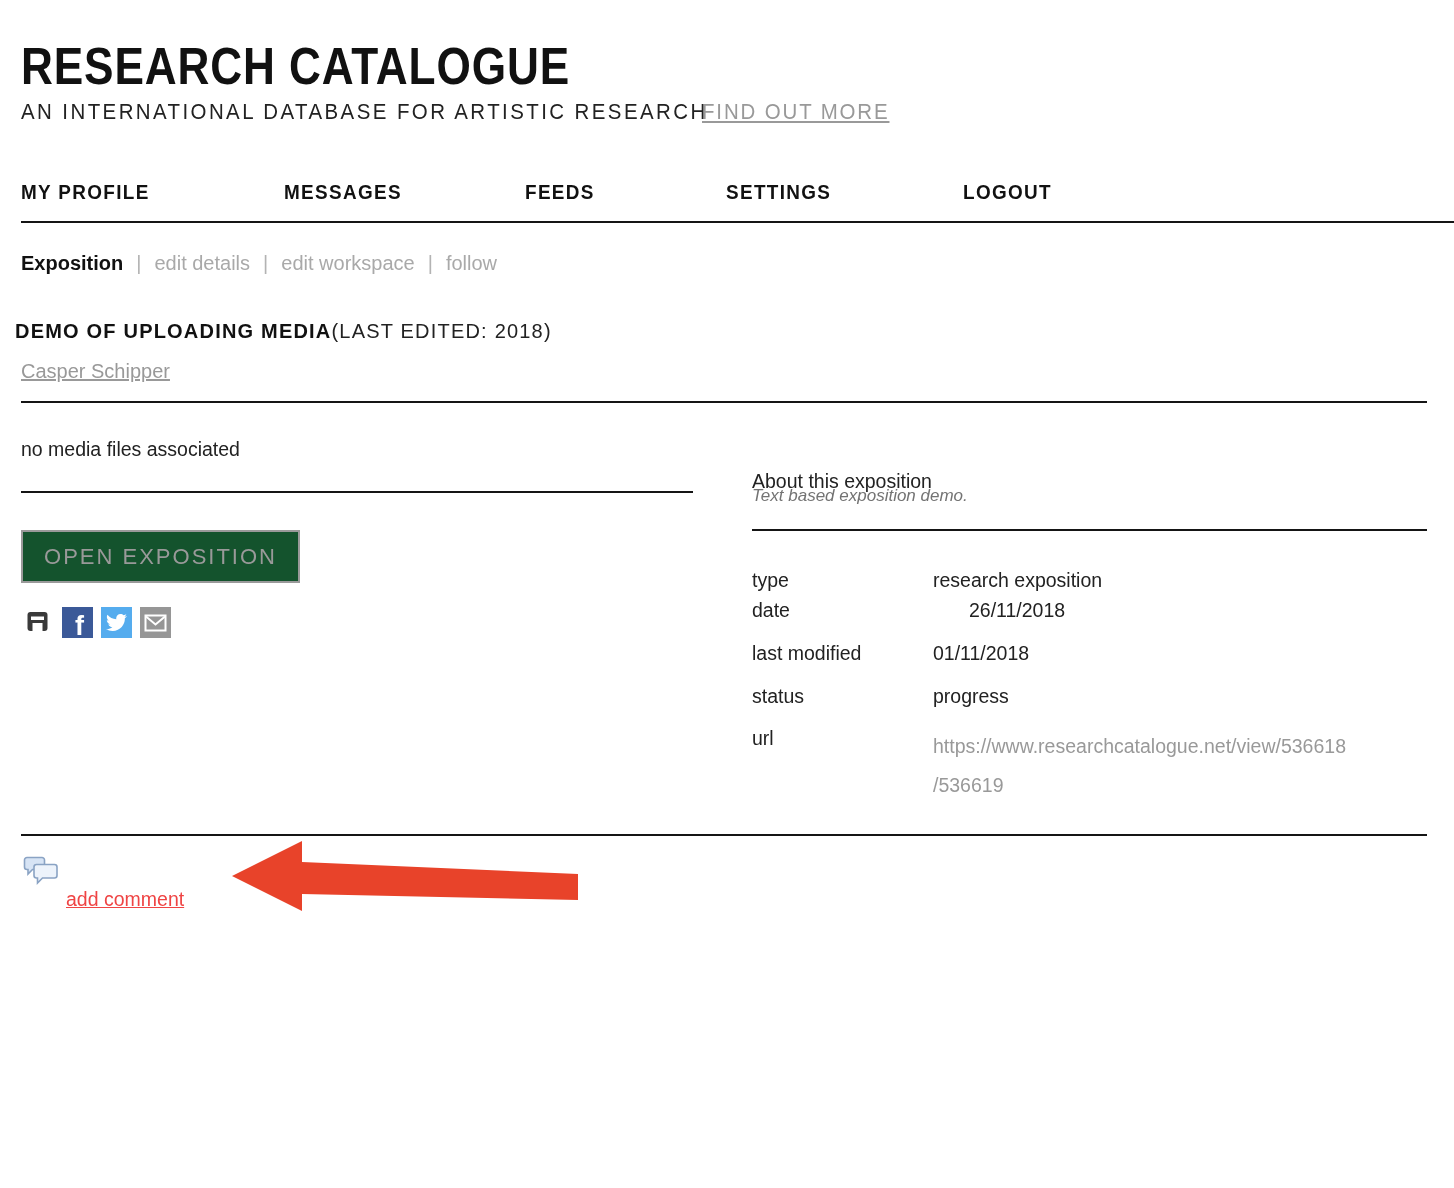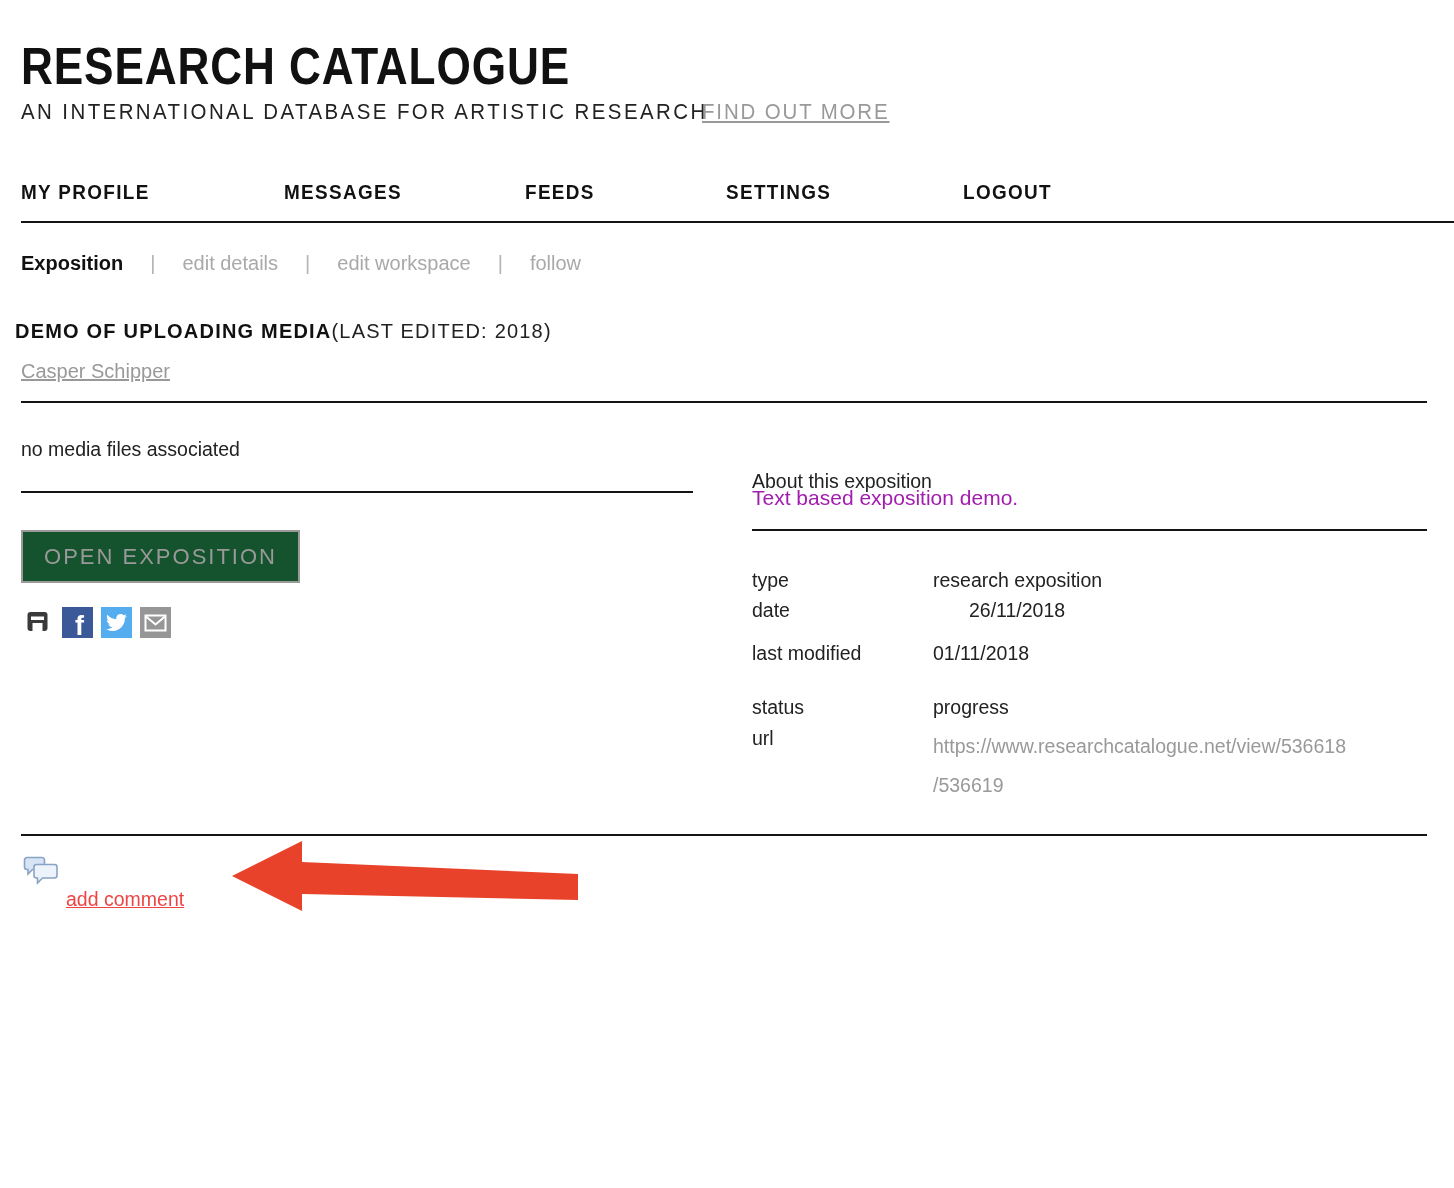--- a/index.html
+++ b/index.html
@@ -20,21 +20,21 @@
 
   
   .rule{position:absolute;height:2px;background:#151515;}
   #rule-top{left:21px;top:221px;width:1433px;}
   #rule-author{left:21px;top:401px;width:1406px;}
   #rule-left{left:21px;top:491px;width:672px;}
   #rule-about{left:752px;top:529px;width:675px;}
   #rule-bottom{left:21px;top:834px;width:1406px;}
 
   
-  .breadcrumb{position:absolute;left:21px;top:252px;font-size:20px;display:flex;gap:27px;align-items:baseline;}
+  .breadcrumb{position:absolute;left:21px;top:252px;font-size:20px;display:flex;gap:13px;align-items:baseline;}
   .bc-current{font-weight:700;color:#111;}
   .bc-sep{color:#b3b3b3;}
   .bc-link{color:#a9a9a9;cursor:pointer;}
 
   
   .expo-title{position:absolute;left:15px;top:320px;font-size:20px;letter-spacing:1.2px;display:flex;gap:0;}
   .expo-title .t{font-weight:700;color:#111;}
   .expo-title .n{font-weight:400;color:#222;text-align:center;}
   .author{position:absolute;left:21px;top:360px;font-size:20px;color:#999;text-decoration:underline;cursor:pointer;}
 
@@ -44,25 +44,25 @@
     border:2px solid #9a9a9a;background:#14532d;color:#999;font-size:22px;letter-spacing:2px;
     display:flex;align-items:center;justify-content:center;cursor:pointer;font-family:inherit;}
   .share-sq{position:absolute;top:607px;width:31px;height:31px;display:flex;align-items:center;
     justify-content:center;cursor:pointer;overflow:hidden;}
   #sq-fb{left:62px;} #sq-tw{left:101px;} #sq-em{left:140px;}
   .fb-f{color:#fff;font-weight:700;font-size:27px;position:relative;top:4px;left:2px;}
   .icon-print{position:absolute;left:27px;top:609px;cursor:pointer;}
 
   
   .about-head{position:absolute;left:752px;top:438px;font-size:19.5px;color:#222;margin-top:32px;}
-  .about-desc{position:absolute;left:752px;top:486px;font-size:21px;color:#a21caf;}
+  .about-desc{position:absolute;left:752px;top:486px;font-size:17px;color:#737373;font-style:italic;}
   .details{position:absolute;left:752px;top:556px;width:680px;font-size:19.5px;color:#222;}
   .d-row{position:absolute;left:0;display:flex;}
   .d-label{display:inline-block;width:181px;flex:0 0 181px;}
-  .d-row.r0{top:13px;} .d-row.r1{top:43px;gap:36px;} .d-row.r2{top:86px;} .d-row.r3{top:140px;} .d-row.r4{top:171px;}
+  .d-row.r0{top:13px;} .d-row.r1{top:43px;gap:36px;} .d-row.r2{top:86px;} .d-row.r3{top:129px;} .d-row.r4{top:171px;}
   .url-val{line-height:39px;}
   .url-val a{color:#999;cursor:pointer;}
 
   
   .comment-icon{position:absolute;left:23px;top:855px;cursor:pointer;}
   .add-comment{position:absolute;left:66px;top:888px;font-size:19.5px;color:#ef4444;
     text-decoration:underline;cursor:pointer;}
 
   
   .arrow{position:absolute;left:225px;top:838px;}

